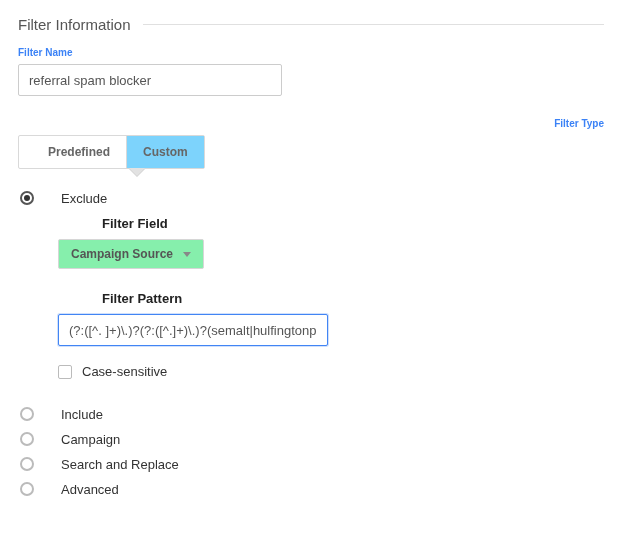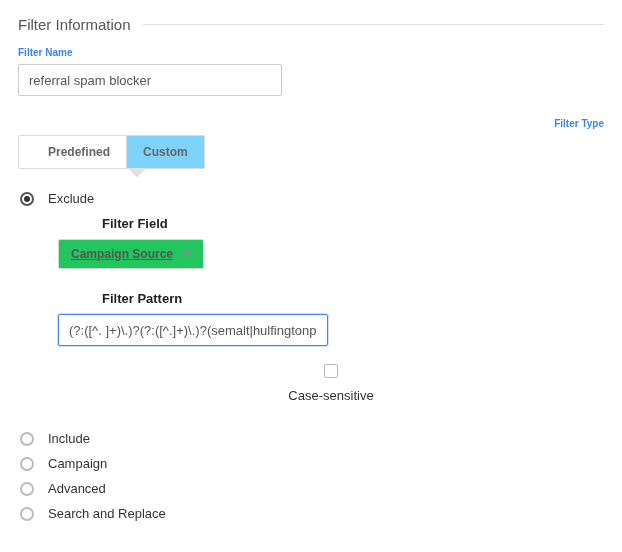--- a/index.html
+++ b/index.html
@@ -77,22 +77,21 @@
       left: 110px;
       width: 0; height: 0;
       border-left: 8px solid transparent;
       border-right: 8px solid transparent;
       border-top: 8px solid #e2e2e2;
       filter: drop-shadow(0 1px 0 #d0d0d0);
     }
     .radios { padding-left: 2px; }
     .radio-row {
       display: flex;
-      align-items: center;
-      gap: 14px;
+      gap: 27px;
       margin: 10px 0;
     }
     .radio {
       width: 14px; height: 14px;
       border: 2px solid #bbb;
       border-radius: 50%;
       display: inline-flex;
       align-items: center;
       justify-content: center;
       cursor: pointer;
@@ -104,42 +103,40 @@
       background: #333;
       border-radius: 50%;
     }
     .radio-label { font-size: 13px; color: #333; }
     .sub-block { margin-left: 38px; margin-top: 6px; margin-bottom: 14px; }
     .sub-heading { font-weight: 700; font-size: 13px; color: #222; margin-bottom: 8px; padding-left: 44px; }
     .dropdown {
       display: inline-flex;
       align-items: center;
       gap: 10px;
-      background: #22c55e;
+      background: #86efac;
       border: 1px solid #d6d6d6;
       padding: 7px 12px;
       border-radius: 2px;
       font-size: 12px;
       font-weight: 700;
       color: #555;
       cursor: pointer;
-      text-decoration: underline;
     }
     .caret {
       width: 0; height: 0;
       border-left: 4px solid transparent;
       border-right: 4px solid transparent;
       border-top: 5px solid #888;
     }
     .checkbox-row {
       display: flex;
       align-items: center;
       gap: 10px;
       margin-top: 18px;
-      flex-direction: column;
     }
     .checkbox {
       width: 14px; height: 14px;
       border: 1px solid #bbb;
       border-radius: 2px;
       cursor: pointer;
       flex-shrink: 0;
     }
     .gap { height: 4px; }
   </style>
@@ -194,23 +191,23 @@
   <div class="radio-row">
     <span class="radio"></span>
     <span class="radio-label">Include</span>
   </div>
   <div class="radio-row">
     <span class="radio"></span>
     <span class="radio-label">Campaign</span>
   </div>
   <div class="radio-row">
     <span class="radio"></span>
+    <span class="radio-label">Search and Replace</span>
+  </div>
+  <div class="radio-row">
+    <span class="radio"></span>
     <span class="radio-label">Advanced</span>
   </div>
-  <div class="radio-row">
-    <span class="radio"></span>
-    <span class="radio-label">Search and Replace</span>
-  </div>
 
 </div>
 
 
 
 
 </body></html>

